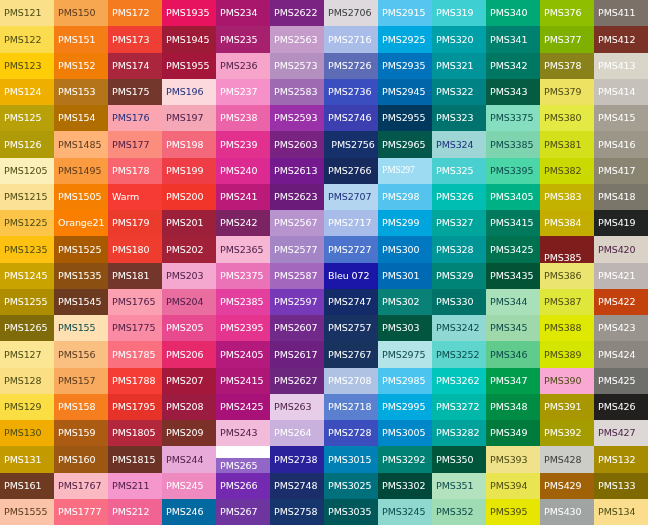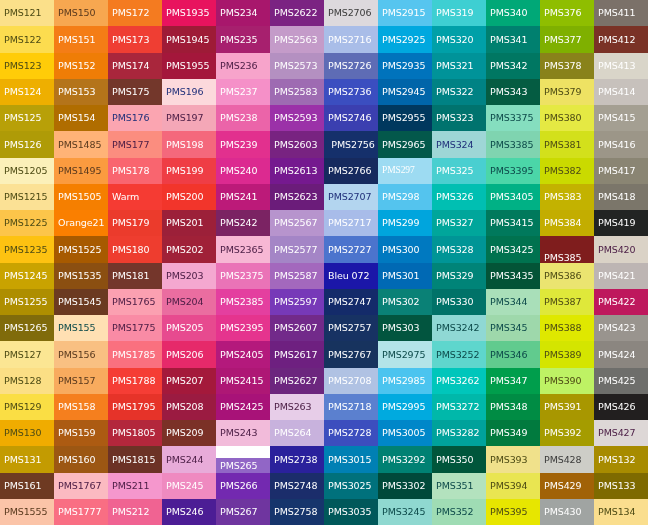--- a/index.html
+++ b/index.html
@@ -469,21 +469,21 @@
     </div>
     <div class="swatch t-light" style="background-color: rgb(0, 114, 104);">
       <span class="swatch-label">PMS330</span>
     </div>
     <div class="swatch t-teal" style="background-color: rgb(169, 223, 185);">
       <span class="swatch-label">PMS344</span>
     </div>
     <div class="swatch t-dark" style="background-color: rgb(223, 232, 58);">
       <span class="swatch-label">PMS387</span>
     </div>
-    <div class="swatch t-light" style="background-color: #be185d;">
+    <div class="swatch t-light" style="background-color: #c2410c;">
       <span class="swatch-label">PMS422</span>
     </div>
     <div class="swatch t-light" style="background-color: rgb(128, 107, 11);">
       <span class="swatch-label">PMS1265</span>
     </div>
     <div class="swatch t-teal" style="background-color: rgb(255, 224, 179);">
       <span class="swatch-label">PMS155</span>
     </div>
     <div class="swatch t-plum" style="background-color: rgb(249, 139, 165);">
       <span class="swatch-label">PMS1775</span>
@@ -574,21 +574,21 @@
     </div>
     <div class="swatch t-light" style="background-color: rgb(75, 196, 239);">
       <span class="swatch-label">PMS2985</span>
     </div>
     <div class="swatch t-light" style="background-color: rgb(0, 198, 187);">
       <span class="swatch-label">PMS3262</span>
     </div>
     <div class="swatch t-light" style="background-color: rgb(0, 158, 76);">
       <span class="swatch-label">PMS347</span>
     </div>
-    <div class="swatch t-dark" style="background-color: #bef264;">
+    <div class="swatch t-dark" style="background-color: #f9a8d4;">
       <span class="swatch-label">PMS390</span>
     </div>
     <div class="swatch t-light" style="background-color: rgb(110, 110, 107);">
       <span class="swatch-label">PMS425</span>
     </div>
     <div class="swatch t-dark" style="background-color: rgb(250, 222, 68);">
       <span class="swatch-label">PMS129</span>
     </div>
     <div class="swatch t-light" style="background-color: rgb(245, 127, 30);">
       <span class="swatch-label">PMS158</span>
@@ -733,21 +733,21 @@
     </div>
     <div class="swatch t-brown" style="background-color: rgb(251, 196, 168);">
       <span class="swatch-label">PMS1555</span>
     </div>
     <div class="swatch t-light" style="background-color: rgb(249, 110, 131);">
       <span class="swatch-label">PMS1777</span>
     </div>
     <div class="swatch t-light" style="background-color: rgb(240, 99, 146);">
       <span class="swatch-label">PMS212</span>
     </div>
-    <div class="swatch t-light" style="background-color: #4c1d95;">
+    <div class="swatch t-light" style="background-color: #0369a1;">
       <span class="swatch-label">PMS246</span>
     </div>
     <div class="swatch t-light" style="background-color: rgb(111, 53, 159);">
       <span class="swatch-label">PMS267</span>
     </div>
     <div class="swatch t-light" style="background-color: rgb(22, 53, 108);">
       <span class="swatch-label">PMS2758</span>
     </div>
     <div class="swatch t-light" style="background-color: rgb(0, 88, 90);">
       <span class="swatch-label">PMS3035</span>

